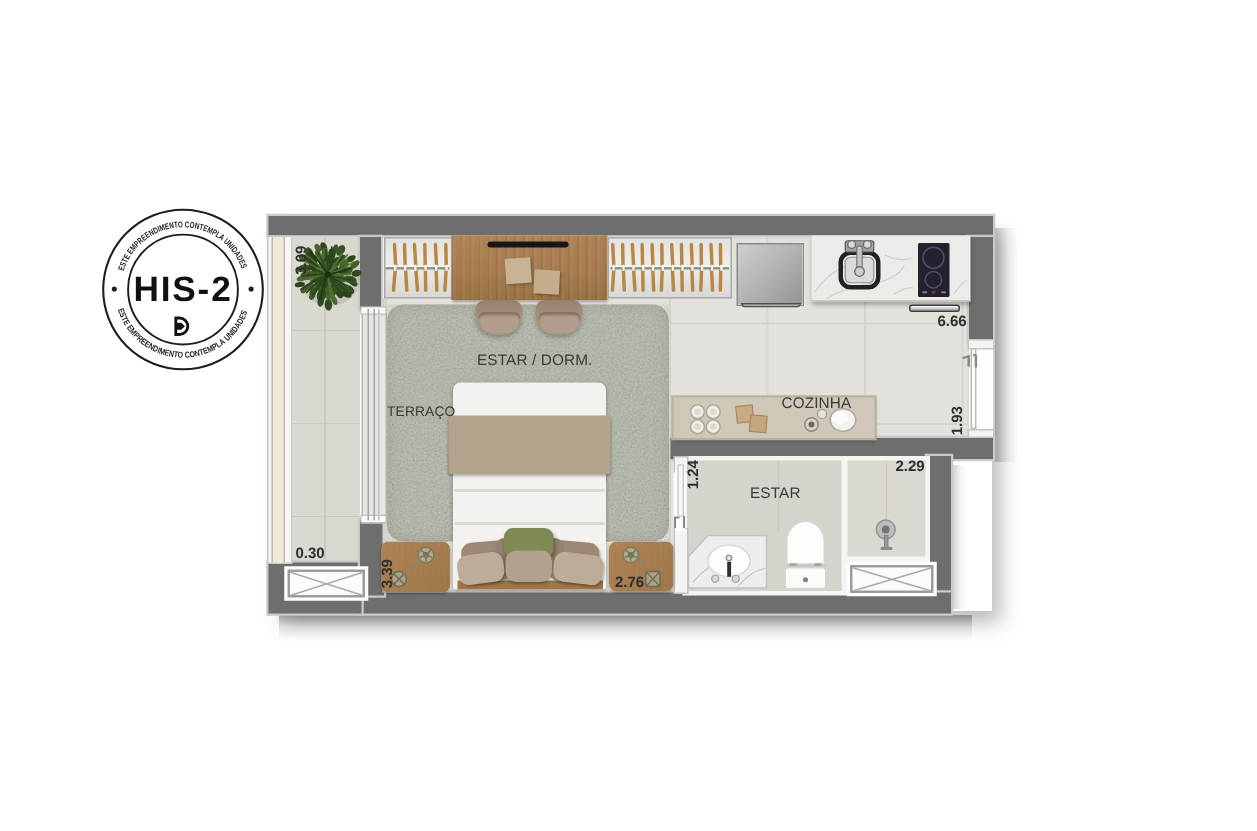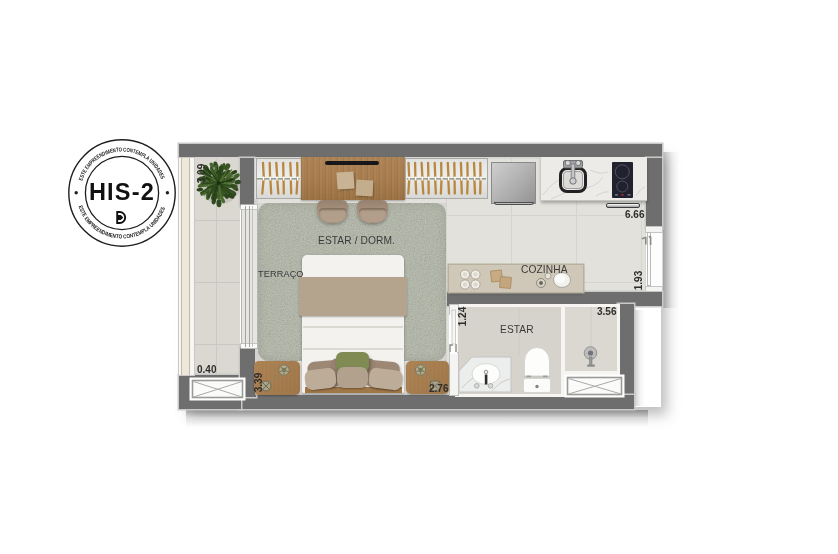--- a/index.html
+++ b/index.html
@@ -420,22 +420,22 @@
       <path d="M-4.1,-5.5 h2.5 a5.5,5.5 0 0 1 0,11 h-2.5 z" fill="none" stroke="#111" stroke-width="1.9"></path>
       <path d="M-3.7,-2.4 h3.2 l2.5,2.4 l-2.5,2.4 h-3.2 z" fill="#111"></path>
     </g>
   </svg>
 
   <div class="lbl" style="left:318px;top:234.5px;">ESTAR / DORM.</div>
   <div class="lbl" style="left:521px;top:230px;margin-top:34px;">COZINHA</div>
   <div class="lbl" style="left:500px;top:324px;">ESTAR</div>
   <div class="lbl" style="left:211px;top:269px;font-size:9.2px;margin-left:47px;">TERRAÇO</div>
 
-  <div class="dim" style="left:197px;top:364px;">0.40</div>
-  <div class="dim" style="left:410px;top:383px;margin-left:19px;">2.76</div>
+  <div class="dim" style="left:197px;top:364px;">0.30</div>
+  <div class="dim" style="left:410px;top:383px;">2.76</div>
   <div class="dim" style="left:625px;top:209px;">6.66</div>
-  <div class="dim" style="left:597px;top:306px;">3.56</div>
+  <div class="dim" style="left:597px;top:306px;">2.29</div>
   <div class="dim vdim" style="left:192px;top:168px;">3.09</div>
   <div class="dim vdim" style="left:249px;top:377px;">3.39</div>
   <div class="dim vdim" style="left:629px;top:275px;">1.93</div>
   <div class="dim vdim" style="left:453px;top:311px;">1.24</div>
 
 </div>
 
 </body></html>

